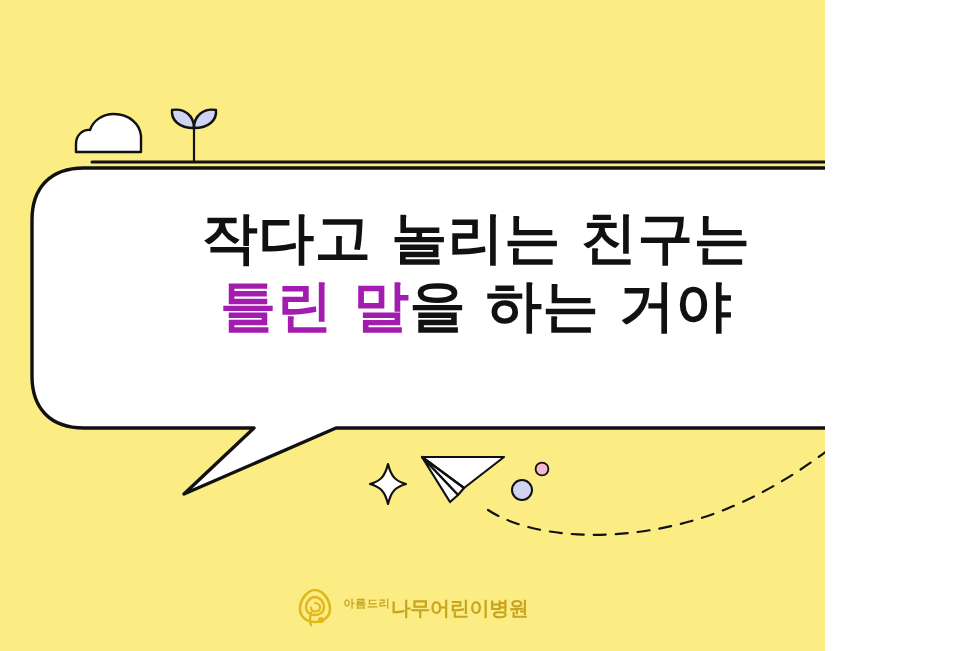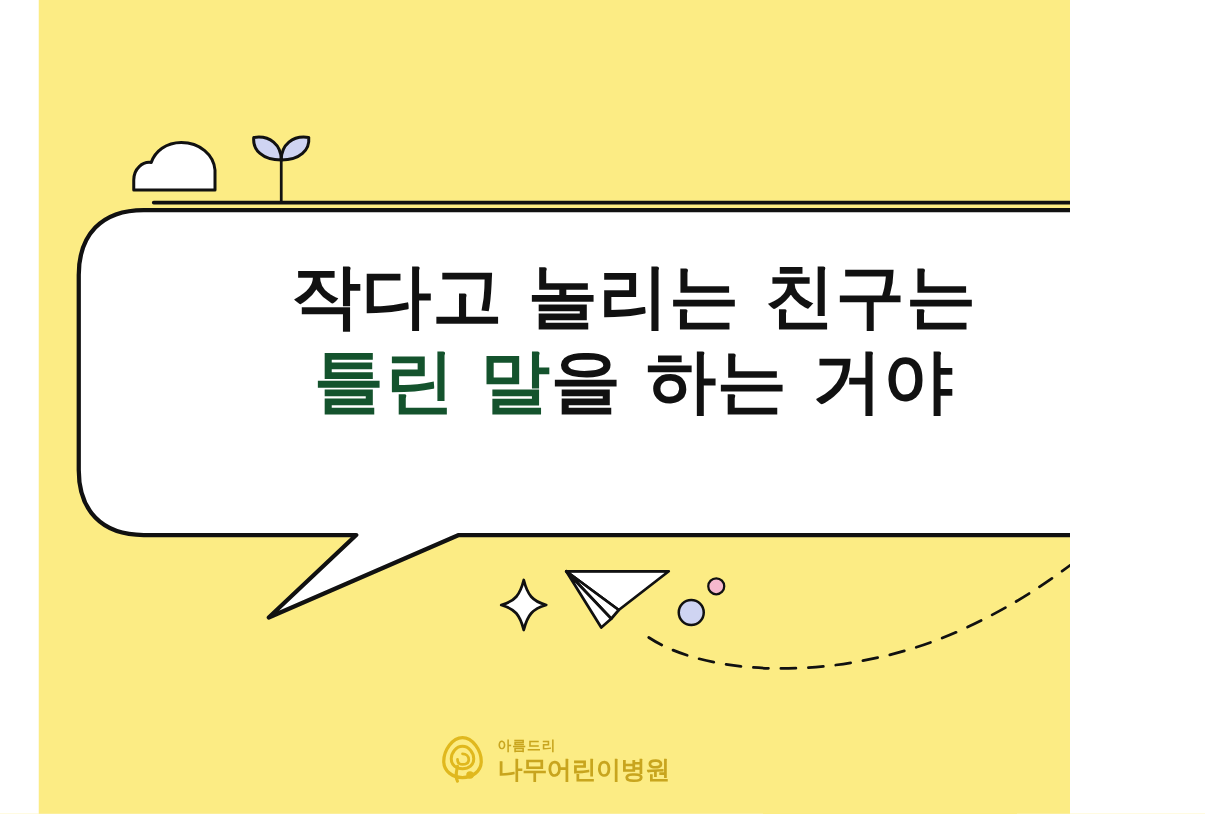--- a/index.html
+++ b/index.html
@@ -11,21 +11,20 @@
     height: 651px;
     overflow: hidden;
     font-family: "Liberation Sans", "DejaVu Sans", sans-serif;
   }
   #poster {
     position: relative;
     width: 825px;
     height: 651px;
     background: #FCEC84;
     overflow: hidden;
-    margin-left: 31px;
   }
 
   
   .deco {
     position: absolute;
     pointer-events: none;
   }
 
   #cloud      { left: 74px;  top: 108px; width: 90px;  height: 46px; }
   #sprout     { left: 163px; top: 104px; width: 62px;  height: 62px; }
@@ -59,35 +58,35 @@
     text-align: center;
     line-height: 1.22;
     font-weight: 800;
     font-size: 56px;
     letter-spacing: 0.5px;
     color: #111111;
     font-family: "DejaVu Sans", "Liberation Sans", sans-serif;
     -webkit-font-smoothing: antialiased;
   }
   #headline .line { display: block; white-space: nowrap; }
-  #headline .accent { color: #14532d; }
+  #headline .accent { color: #a21caf; }
 
   
   #logo {
     position: absolute;
     left: 0;
     right: 0;
     bottom: 22px;
     display: flex;
     align-items: center;
     justify-content: center;
     gap: 9px;
   }
   #logo-mark { width: 38px; height: 42px; flex: none; }
-  #logo-text { display: flex; flex-direction: column; line-height: 1; }
+  #logo-text { display: flex; flex-direction: row; line-height: 1; }
   #logo-sub {
     font-size: 11px;
     font-weight: 700;
     color: #C8A51E;
     letter-spacing: 0.8px;
     margin-bottom: 3px;
     font-family: "DejaVu Sans", "Liberation Sans", sans-serif;
   }
   #logo-name {
     font-size: 20px;

